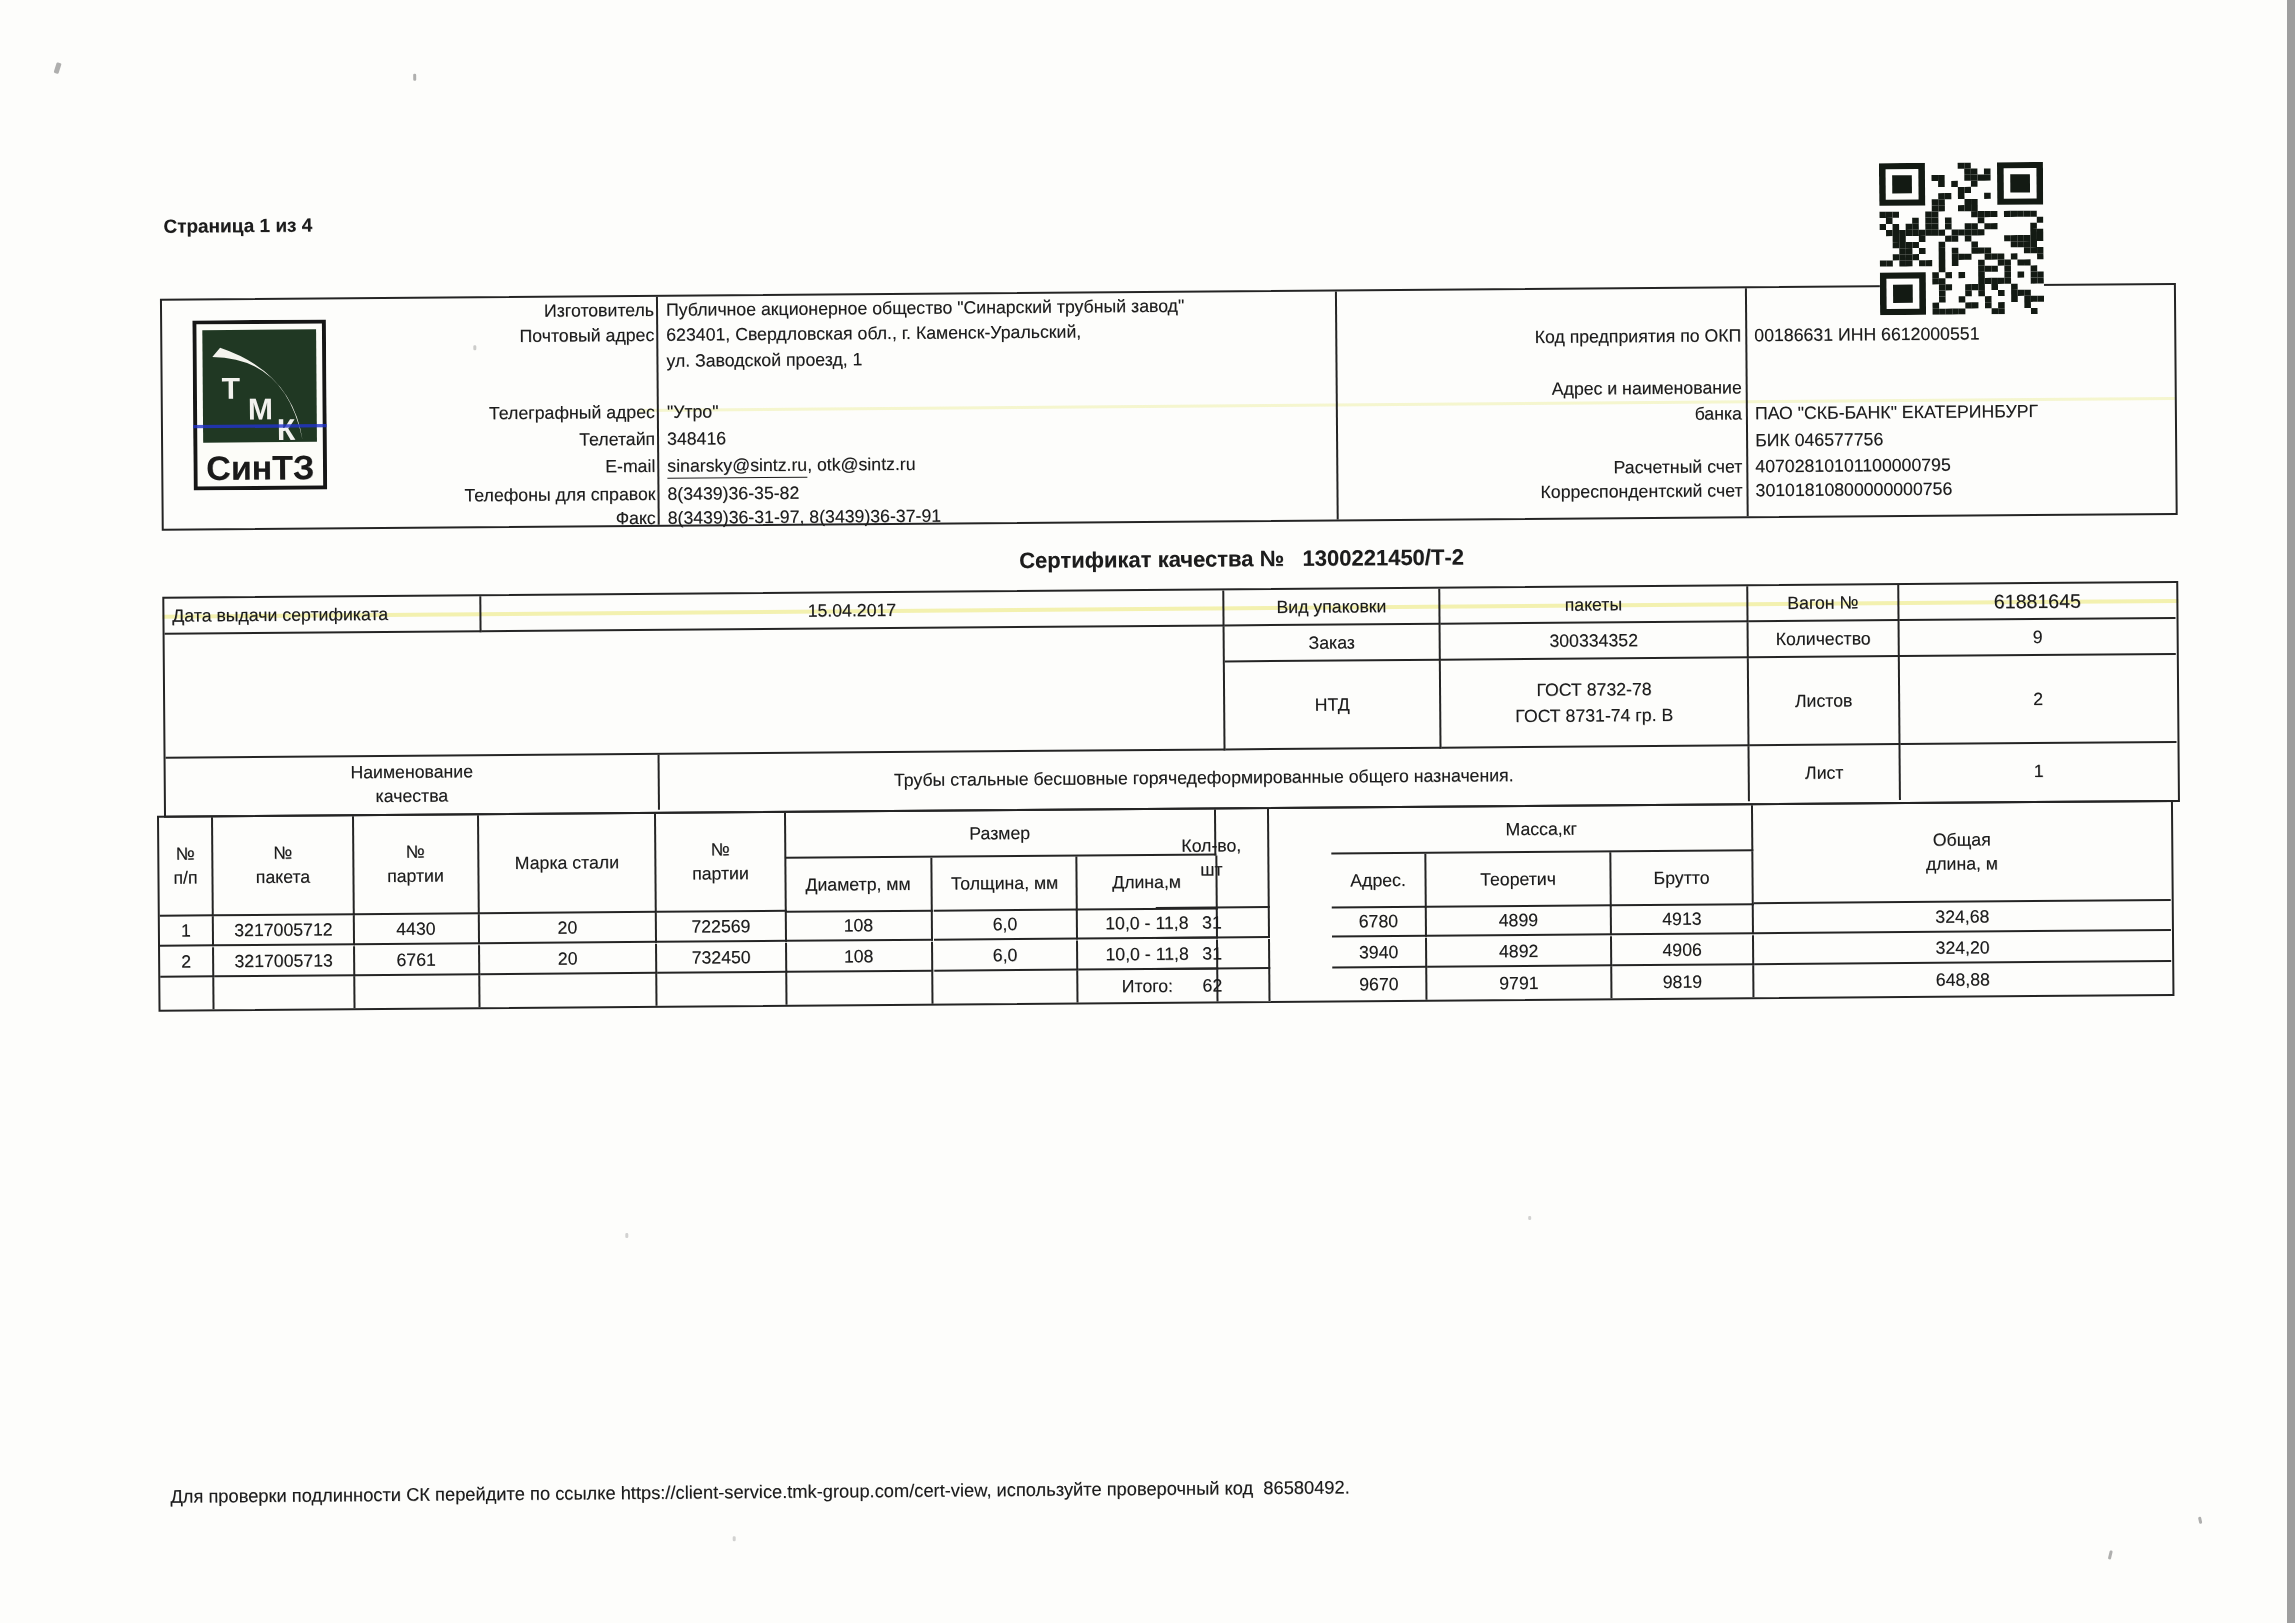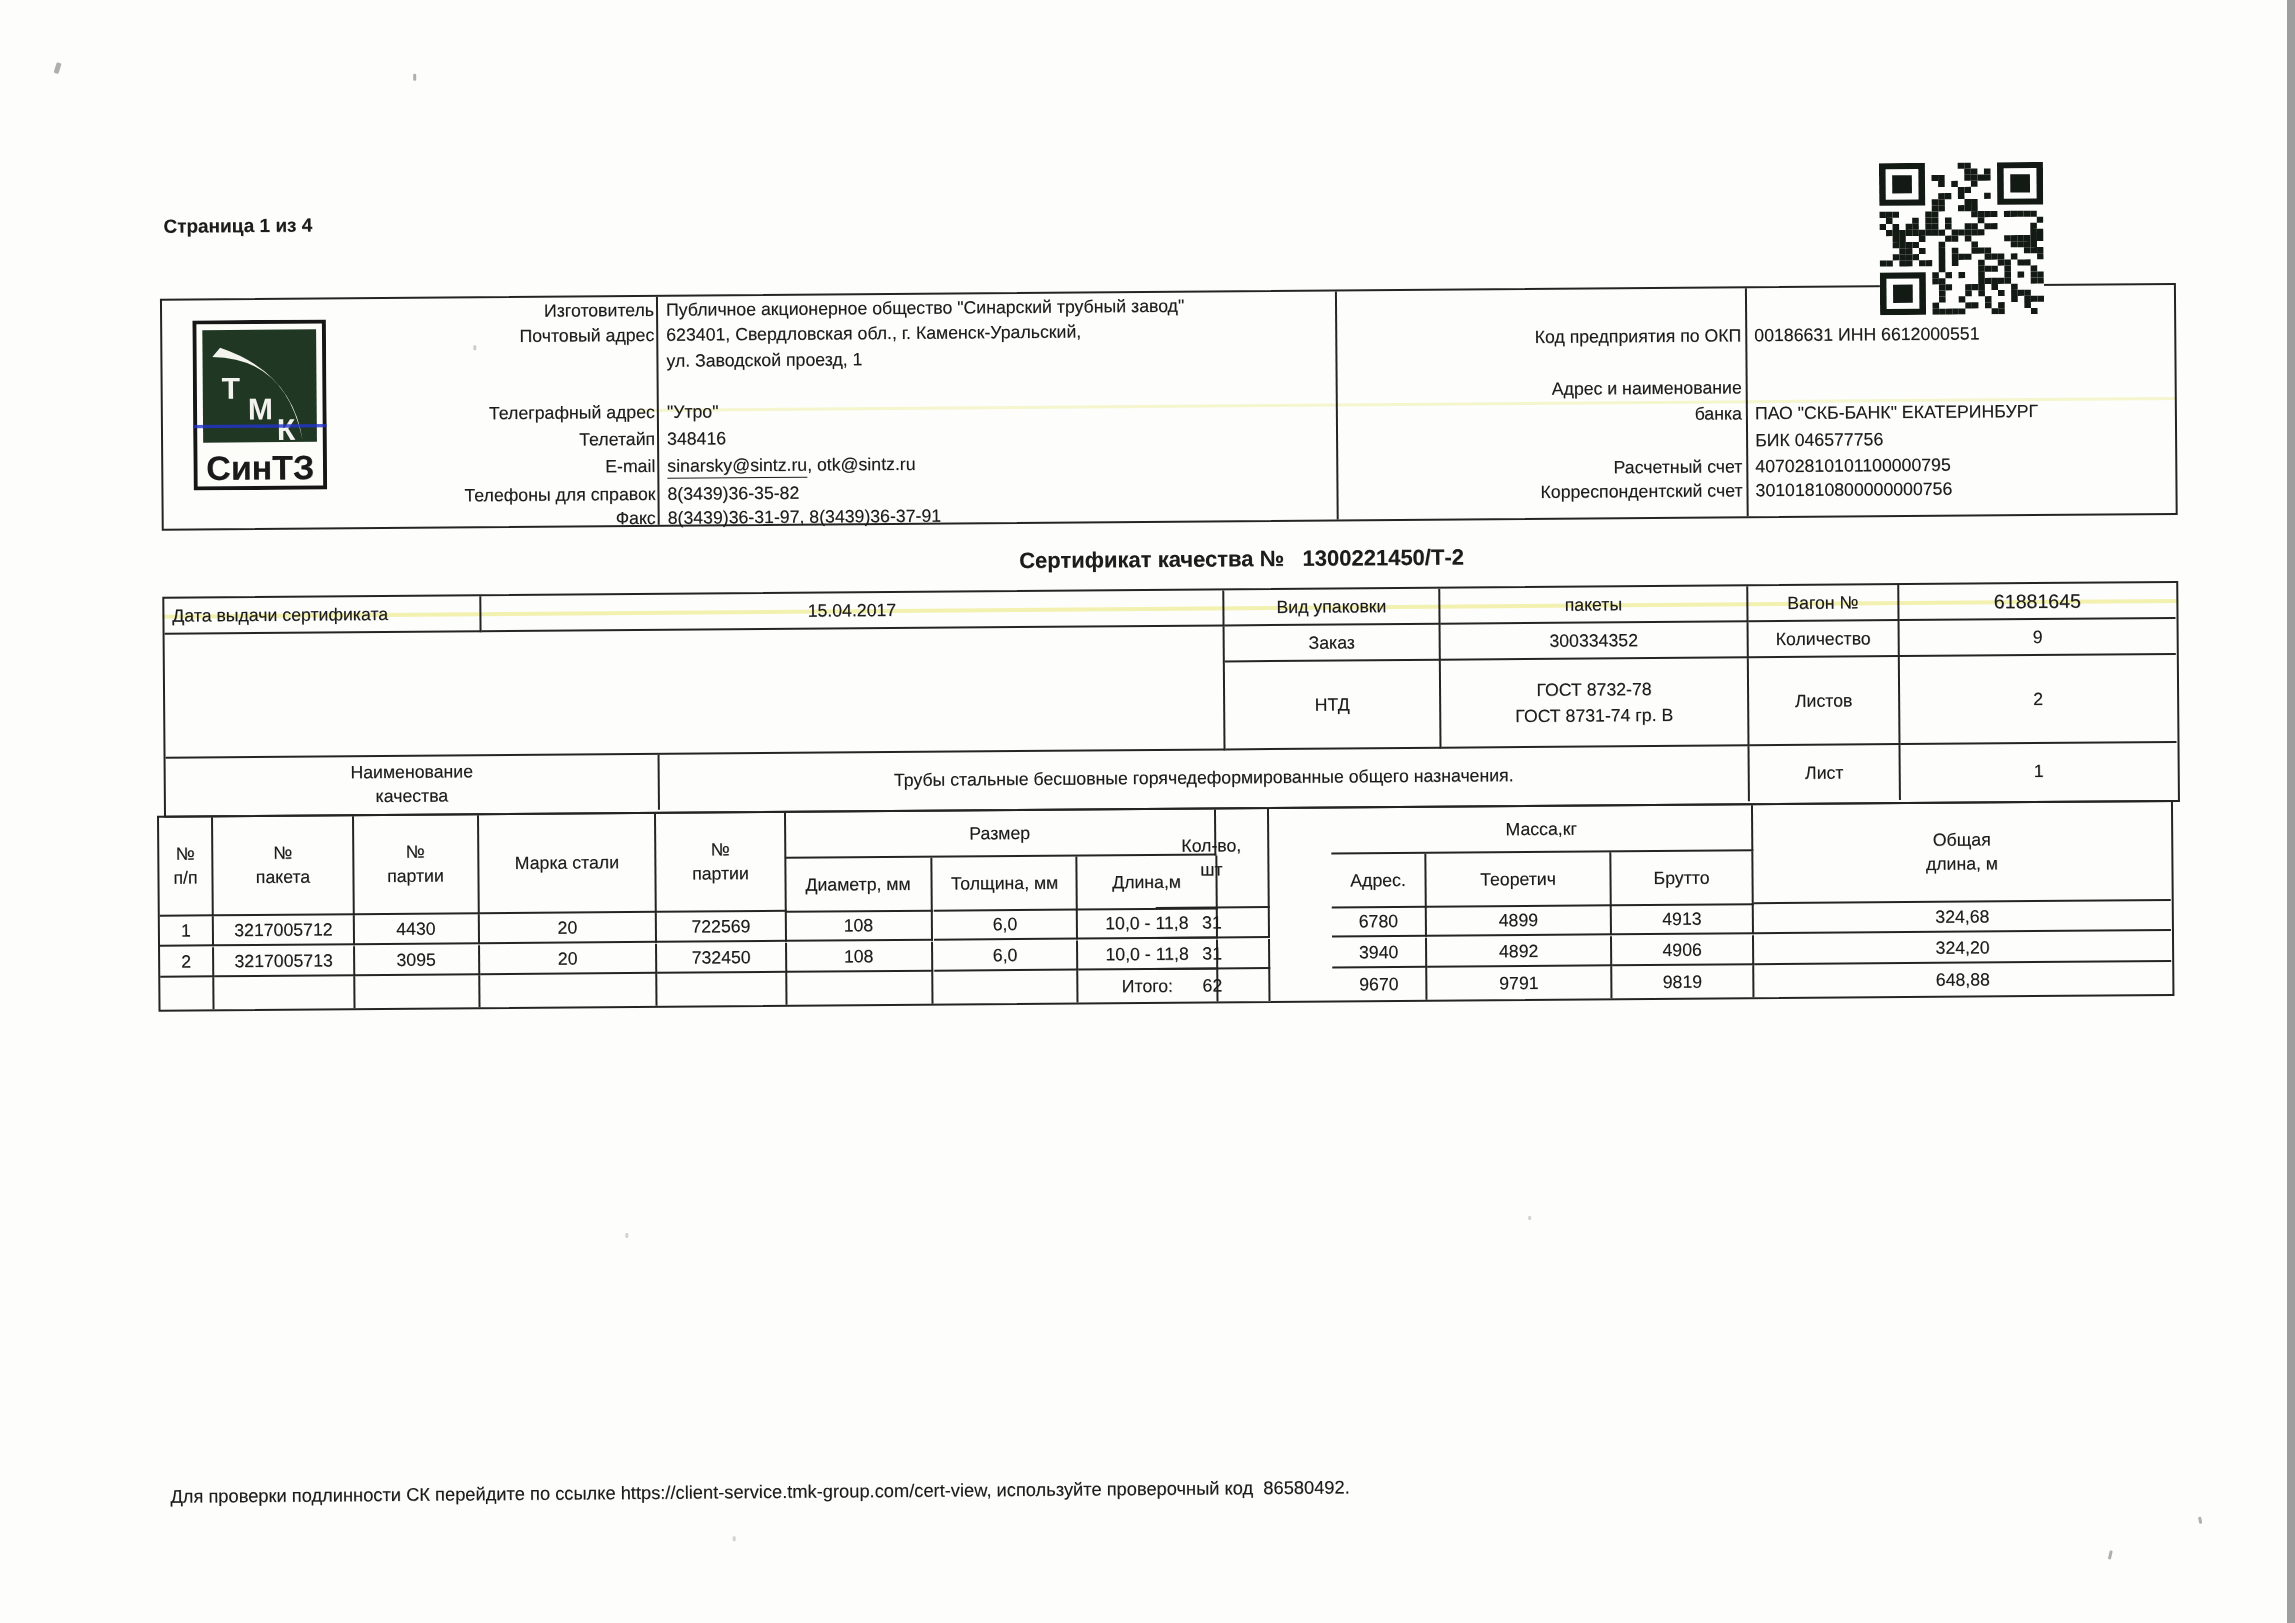--- a/index.html
+++ b/index.html
@@ -403,21 +403,21 @@
     <div class="cell mc6 mr1 br bb">6,0</div>
     <div class="cell mc7 mr1 br bb">10,0 - 11,8</div>
     <div class="cell mc8 mr1 br bb">31</div>
     <div class="cell mc9 mr1 br bb">6780</div>
     <div class="cell mc10 mr1 br bb">4899</div>
     <div class="cell mc11 mr1 br bb">4913</div>
     <div class="cell mc12 mr1 bb">324,68</div>
 
     <div class="cell mc0 mr2 br bb">2</div>
     <div class="cell mc1 mr2 br bb">3217005713</div>
-    <div class="cell mc2 mr2 br bb">3095</div>
+    <div class="cell mc2 mr2 br bb">6761</div>
     <div class="cell mc3 mr2 br bb">20</div>
     <div class="cell mc4 mr2 br bb">732450</div>
     <div class="cell mc5 mr2 br bb">108</div>
     <div class="cell mc6 mr2 br bb">6,0</div>
     <div class="cell mc7 mr2 br bb">10,0 - 11,8</div>
     <div class="cell mc8 mr2 br bb">31</div>
     <div class="cell mc9 mr2 br bb">3940</div>
     <div class="cell mc10 mr2 br bb">4892</div>
     <div class="cell mc11 mr2 br bb">4906</div>
     <div class="cell mc12 mr2 bb">324,20</div>

